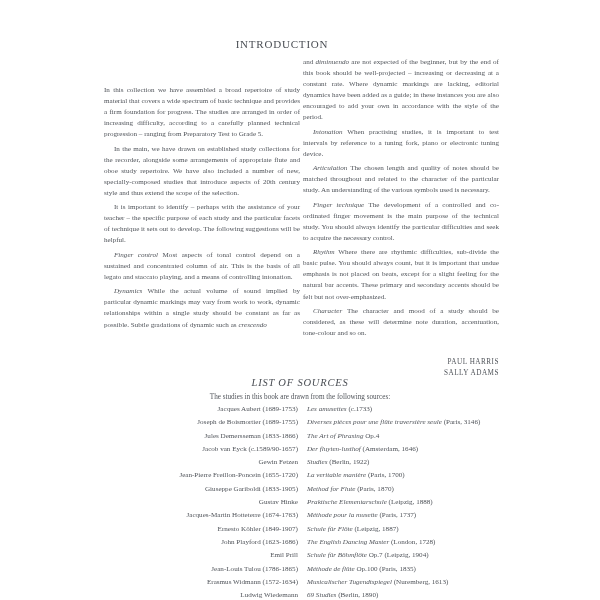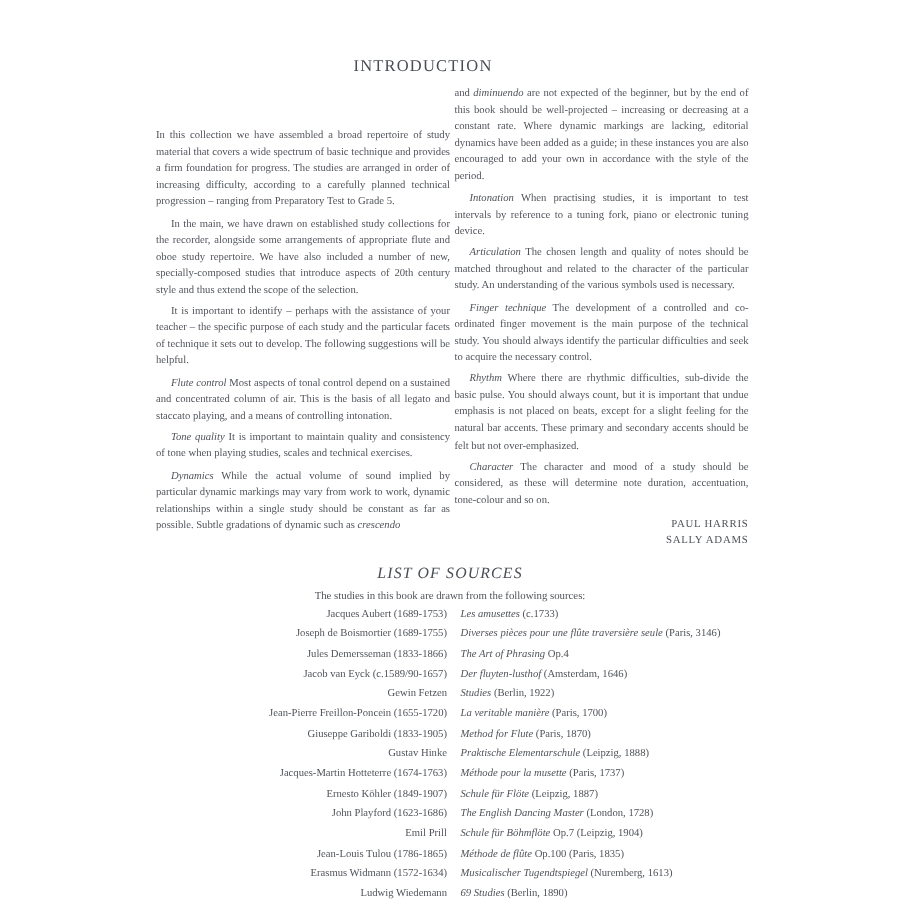--- a/index.html
+++ b/index.html
@@ -9,21 +9,21 @@
   .h1 { position:absolute; top:38px; left:0; width:564px; text-align:center;
         font-size:11px; letter-spacing:0.8px; color:#4a4e54; }
   .col { position:absolute; top:57px; width:196px; font-size:7.1px; line-height:11.05px;
          text-align:justify; color:#50545a; }
   .col.left { left:104px; }
   .col.right { left:303px; }
   .col p { margin:0 0 3.4px 0; text-indent:10px; }
   .col p.first { text-indent:0;margin-top:28px; }
   .col p.noind { text-indent:0; }
   .col i { font-style:italic; }
-  .sign { text-align:right; font-size:7.2px; letter-spacing:0.5px; line-height:11px; margin-top:5px; }
+  .sign { text-align:right; font-size:7.2px; letter-spacing:0.5px; line-height:11px; margin-top:18px; }
   .h2 { position:absolute; top:377px; left:0; width:600px; text-align:center;
         font-size:10.5px; letter-spacing:0.8px; color:#4a4e54;font-style:italic; }
   .intro2 { position:absolute; top:393px; left:0; width:600px; text-align:center;
         font-size:7.2px; color:#50545a; }
   .sources { position:absolute; top:405px; left:0; width:600px; font-size:7.1px; color:#50545a; }
   .src-row { position:relative; height:13.3px; }
   .src-name { position:absolute; right:302px; text-align:right; white-space:nowrap; }
   .src-work { position:absolute; left:307px; white-space:nowrap; }
   .src-work i { font-style:italic; }
 </style>
@@ -31,22 +31,21 @@
 <body>
 
 <div class="page">
 
   <div class="h1">INTRODUCTION</div>
 
   <div class="col left">
     <p class="first"><span>In this collection we have assembled a broad repertoire of study material that covers a wide spectrum of basic technique and provides a firm foundation for progress. The studies are arranged in order of increasing difficulty, according to a carefully planned technical progression – ranging from Preparatory Test to Grade 5.</span></p>
     <p><span>In the main, we have drawn on established study collections for the recorder, alongside some arrangements of appropriate flute and oboe study repertoire. We have also included a number of new, specially-composed studies that introduce aspects of 20th century style and thus extend the scope of the selection.</span></p>
     <p><span>It is important to identify – perhaps with the assistance of your teacher – the specific purpose of each study and the particular facets of technique it sets out to develop. The following suggestions will be helpful.</span></p>
-    <p><i>Flute control</i><span> Most aspects of tonal control depend on a sustained and concentrated column of air. This is the basis of all legato and staccato playing, and a means of controlling intonation.</span></p>
-    <p><i>Tone quality</i><span> It is important to maintain quality and consistency of tone when playing studies, scales and technical exercises.</span></p>
+    <p><i>Finger control</i><span> Most aspects of tonal control depend on a sustained and concentrated column of air. This is the basis of all legato and staccato playing, and a means of controlling intonation.</span></p>
     <p><i>Dynamics</i><span> While the actual volume of sound implied by particular dynamic markings may vary from work to work, dynamic relationships within a single study should be constant as far as possible. Subtle gradations of dynamic such as </span><i>crescendo</i></p>
   </div>
 
   <div class="col right">
     <p class="noind"><span>and </span><i>diminuendo</i><span> are not expected of the beginner, but by the end of this book should be well-projected – increasing or decreasing at a constant rate. Where dynamic markings are lacking, editorial dynamics have been added as a guide; in these instances you are also encouraged to add your own in accordance with the style of the period.</span></p>
     <p><i>Intonation</i><span> When practising studies, it is important to test intervals by reference to a tuning fork, piano or electronic tuning device.</span></p>
     <p><i>Articulation</i><span> The chosen length and quality of notes should be matched throughout and related to the character of the particular study. An understanding of the various symbols used is necessary.</span></p>
     <p><i>Finger technique</i><span> The development of a controlled and co-ordinated finger movement is the main purpose of the technical study. You should always identify the particular difficulties and seek to acquire the necessary control.</span></p>
     <p><i>Rhythm</i><span> Where there are rhythmic difficulties, sub-divide the basic pulse. You should always count, but it is important that undue emphasis is not placed on beats, except for a slight feeling for the natural bar accents. These primary and secondary accents should be felt but not over-emphasized.</span></p>
     <p><i>Character</i><span> The character and mood of a study should be considered, as these will determine note duration, accentuation, tone-colour and so on.</span></p>

